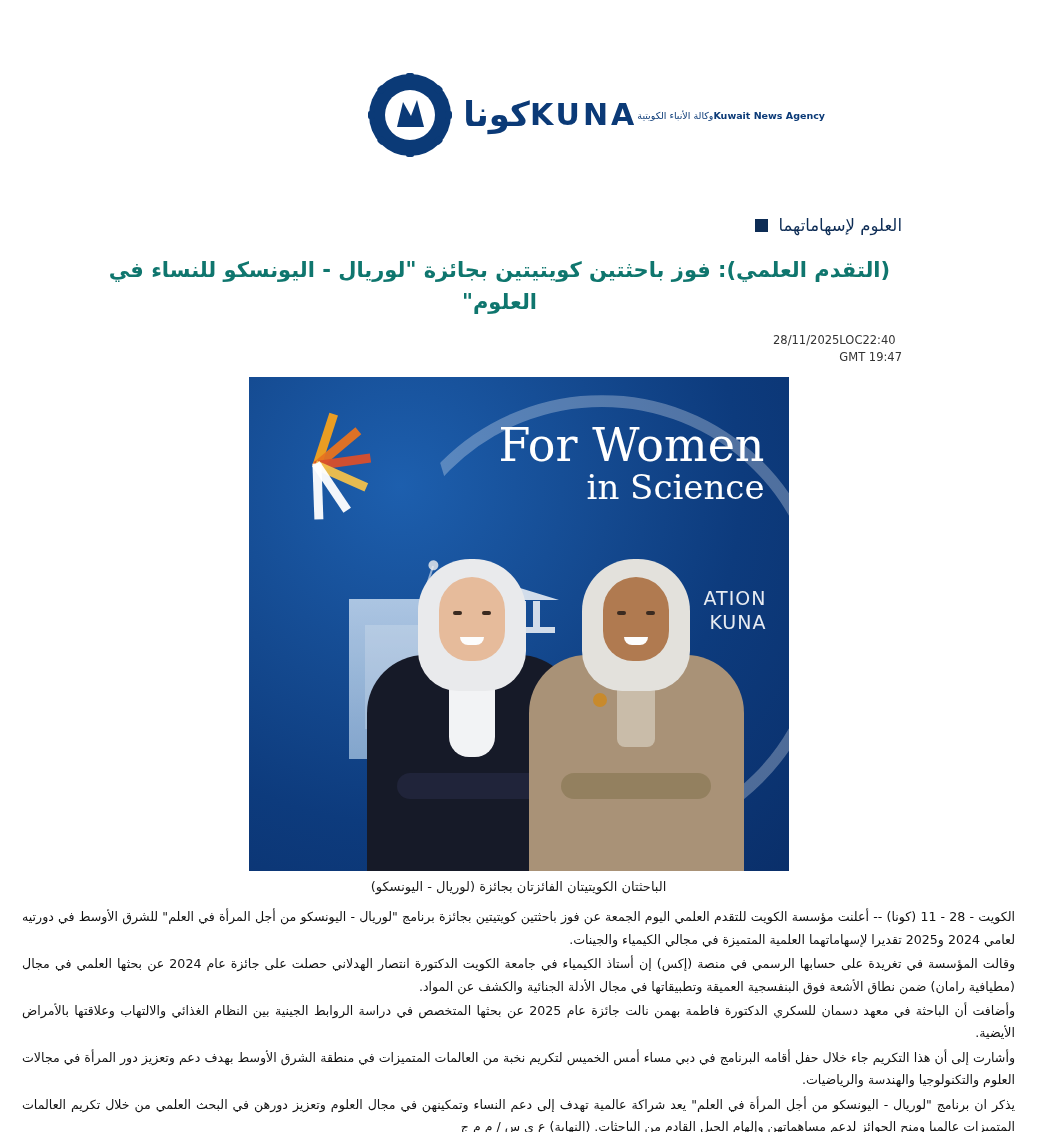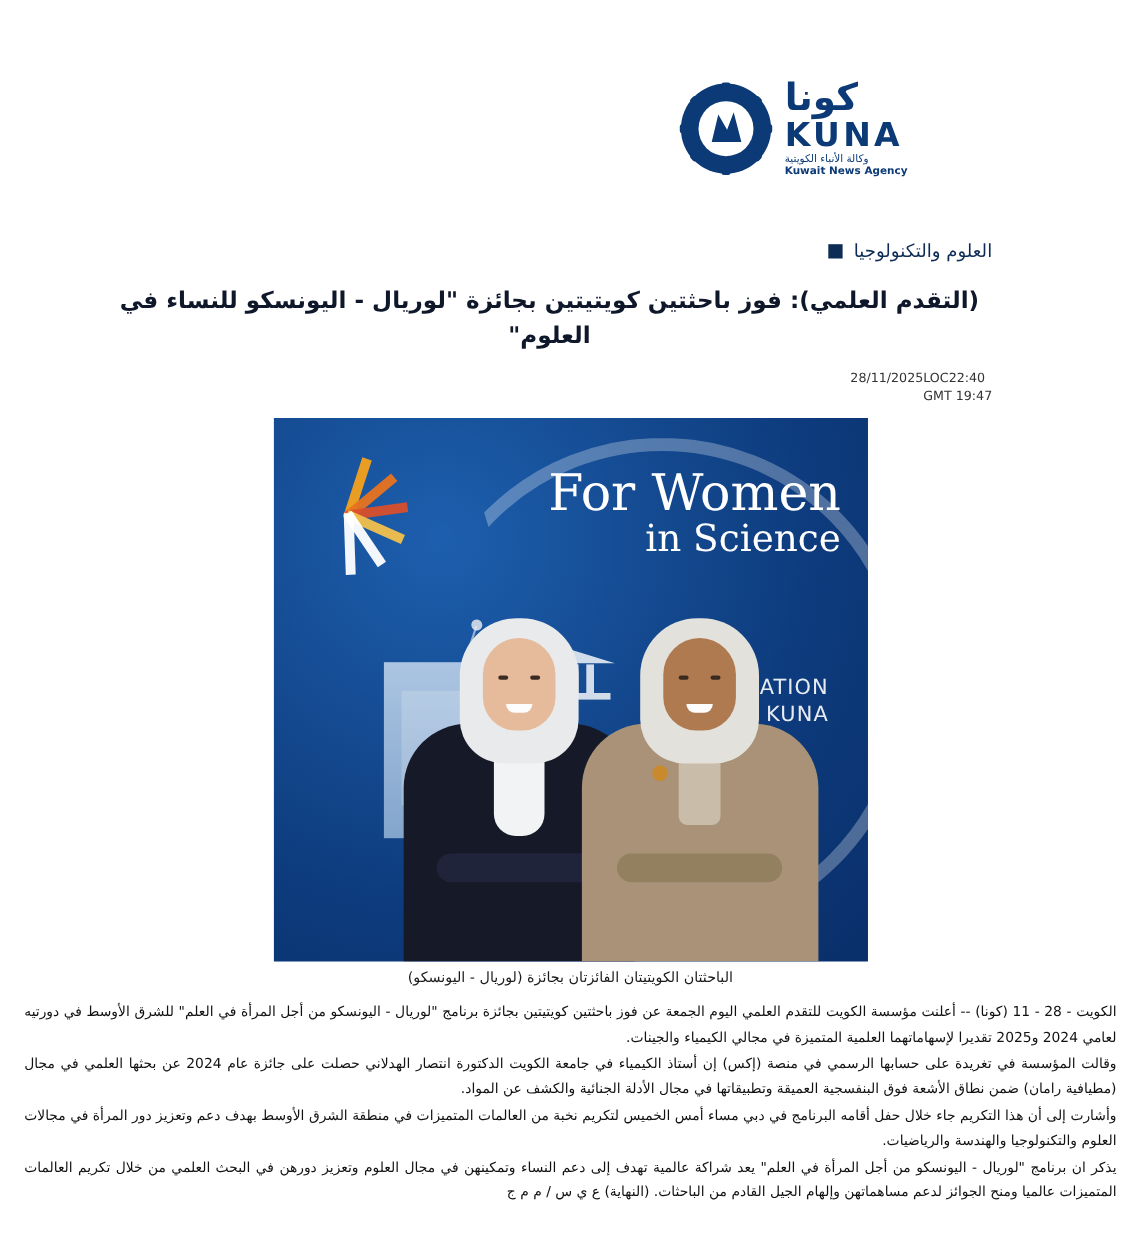--- a/index.html
+++ b/index.html
@@ -37,22 +37,22 @@
     gap: 10px;
   }
   .logo-mark {
     width: 86px;
     height: 86px;
     position: relative;
     flex: none;
   }
   .logo-text {
     display: flex;
-    flex-direction: column;
-    align-items: flex-start;
+    flex-direction: row;
+    align-items: center;
     line-height: 1.05;
   }
   .logo-ar {
     font-size: 34px;
     font-weight: bold;
     color: #0b3a77;
     letter-spacing: 0px;
     direction: rtl;
   }
   .logo-kuna {
@@ -98,21 +98,21 @@
   }
 
   
   .title {
     margin-top: 20px;
     padding-left: 80px;
     padding-right: 118px;
     text-align: center;
     font-size: 21px;
     font-weight: bold;
-    color: #0f172a;
+    color: #0f766e;
     direction: rtl;
     line-height: 1.5;
   }
 
   
   .meta-row {
     margin-top: 14px;
     padding-left: 80px;
     padding-right: 135px;
     display: flex;
@@ -217,29 +217,28 @@
     background: rgba(255,255,255,.85);
   }
   .unesco .base {
     position: absolute;
     left: 4px; top: 45px;
     width: 70px; height: 6px;
     background: rgba(255,255,255,.85);
   }
   .side-text {
     position: absolute;
-    right: 35px;
+    right: 22px;
     top: 210px;
     color: rgba(255,255,255,.9);
     font-size: 19px;
     letter-spacing: 1px;
     text-align: right;
     line-height: 1.25;
     font-family: "DejaVu Sans", sans-serif;
-    margin-top: 24px;
   }
   .podium {
     position: absolute;
     left: 100px;
     top: 222px;
     width: 120px;
     height: 160px;
     background: linear-gradient(180deg, #bcd2ea 0%, #8fb0d4 100%);
     opacity: .9;
   }
@@ -411,21 +410,21 @@
       <div class="logo-text">
         <div class="logo-ar">كونا</div>
         <div class="logo-kuna">KUNA</div>
         <div class="logo-sub-ar">وكالة الأنباء الكويتية</div>
         <div class="logo-sub-en">Kuwait News Agency</div>
       </div>
     </div>
   </div>
 
   <div class="section-row">
-    <span class="section-label">العلوم والتكنولوجيا</span>
+    <span class="section-label">العلوم لإسهاماتهما</span>
     <span class="section-square"></span>
   </div>
 
   <div class="title">(التقدم العلمي): فوز باحثتين كويتيتين بجائزة "لوريال - اليونسكو للنساء في العلوم"</div>
 
   <div class="meta-row">
     <div class="meta-date">28/11/2025</div>
     <div class="meta-times">
       <span>LOC22:40</span>
       <span>GMT 19:47</span>
@@ -490,17 +489,18 @@
         </div>
         <div class="badge-pin"></div>
       </div>
     </div>
     <div class="caption">الباحثتان الكويتيتان الفائزتان بجائزة (لوريال - اليونسكو)</div>
   </div>
 
   <div class="article">
     <p>الكويت - 28 - 11 (كونا) -- أعلنت مؤسسة الكويت للتقدم العلمي اليوم الجمعة عن فوز باحثتين كويتيتين بجائزة برنامج "لوريال - اليونسكو من أجل المرأة في العلم" للشرق الأوسط في دورتيه لعامي 2024 و2025 تقديرا لإسهاماتهما العلمية المتميزة في مجالي الكيمياء والجينات.</p>
     <p>وقالت المؤسسة في تغريدة على حسابها الرسمي في منصة (إكس) إن أستاذ الكيمياء في جامعة الكويت الدكتورة انتصار الهدلاني حصلت على جائزة عام 2024 عن بحثها العلمي في مجال (مطيافية رامان) ضمن نطاق الأشعة فوق البنفسجية العميقة وتطبيقاتها في مجال الأدلة الجنائية والكشف عن المواد.</p>
+    <p>وأضافت أن الباحثة في معهد دسمان للسكري الدكتورة فاطمة بهمن نالت جائزة عام 2025 عن بحثها المتخصص في دراسة الروابط الجينية بين النظام الغذائي والالتهاب وعلاقتها بالأمراض الأيضية.</p>
     <p>وأشارت إلى أن هذا التكريم جاء خلال حفل أقامه البرنامج في دبي مساء أمس الخميس لتكريم نخبة من العالمات المتميزات في منطقة الشرق الأوسط بهدف دعم وتعزيز دور المرأة في مجالات العلوم والتكنولوجيا والهندسة والرياضيات.</p>
     <p>يذكر ان برنامج "لوريال - اليونسكو من أجل المرأة في العلم" يعد شراكة عالمية تهدف إلى دعم النساء وتمكينهن في مجال العلوم وتعزيز دورهن في البحث العلمي من خلال تكريم العالمات المتميزات عالميا ومنح الجوائز لدعم مساهماتهن وإلهام الجيل القادم من الباحثات. (النهاية) ع ي س / م م ج</p>
   </div>
 
 </div>
 
 </body></html>

